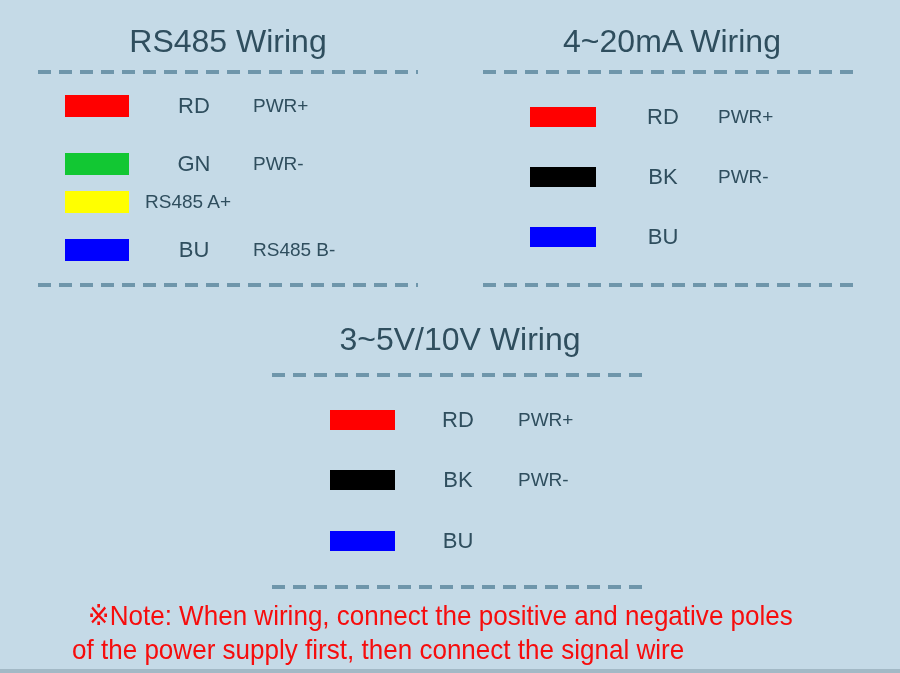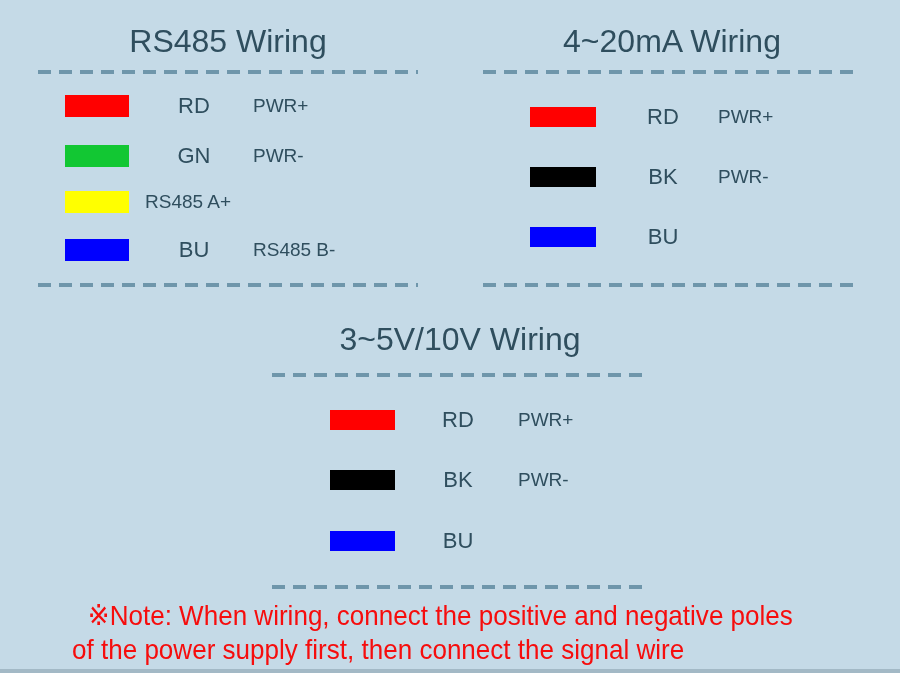--- a/index.html
+++ b/index.html
@@ -33,21 +33,21 @@
   
   #sec-rs485 { left: 38px; width: 380px; }
   #sec-rs485 .title { top: 22px; }
   #sec-rs485 .dash-top { top: 70px; }
   #sec-rs485 .dash-bottom { top: 283px; }
   #sec-rs485 .row { padding-left: 27px; }
   #sec-rs485 .swatch { width: 64px; height: 22px; }
   #sec-rs485 .abbr { margin-left: 22px; }
   #sec-rs485 .signal { margin-left: 16px; }
   #sec-rs485 .r1 { top: 91px; }
-  #sec-rs485 .r2 { top: 141px; }
+  #sec-rs485 .r2 { top: 149px; }
   #sec-rs485 .r3 { top: 187px; }
   #sec-rs485 .r4 { top: 235px; }
 
   
   #sec-420ma { left: 483px; width: 378px; }
   #sec-420ma .title { top: 22px; }
   #sec-420ma .dash-top { top: 70px; }
   #sec-420ma .dash-bottom { top: 283px; }
   #sec-420ma .row { padding-left: 47px; }
   #sec-420ma .swatch { width: 66px; height: 20px; }

